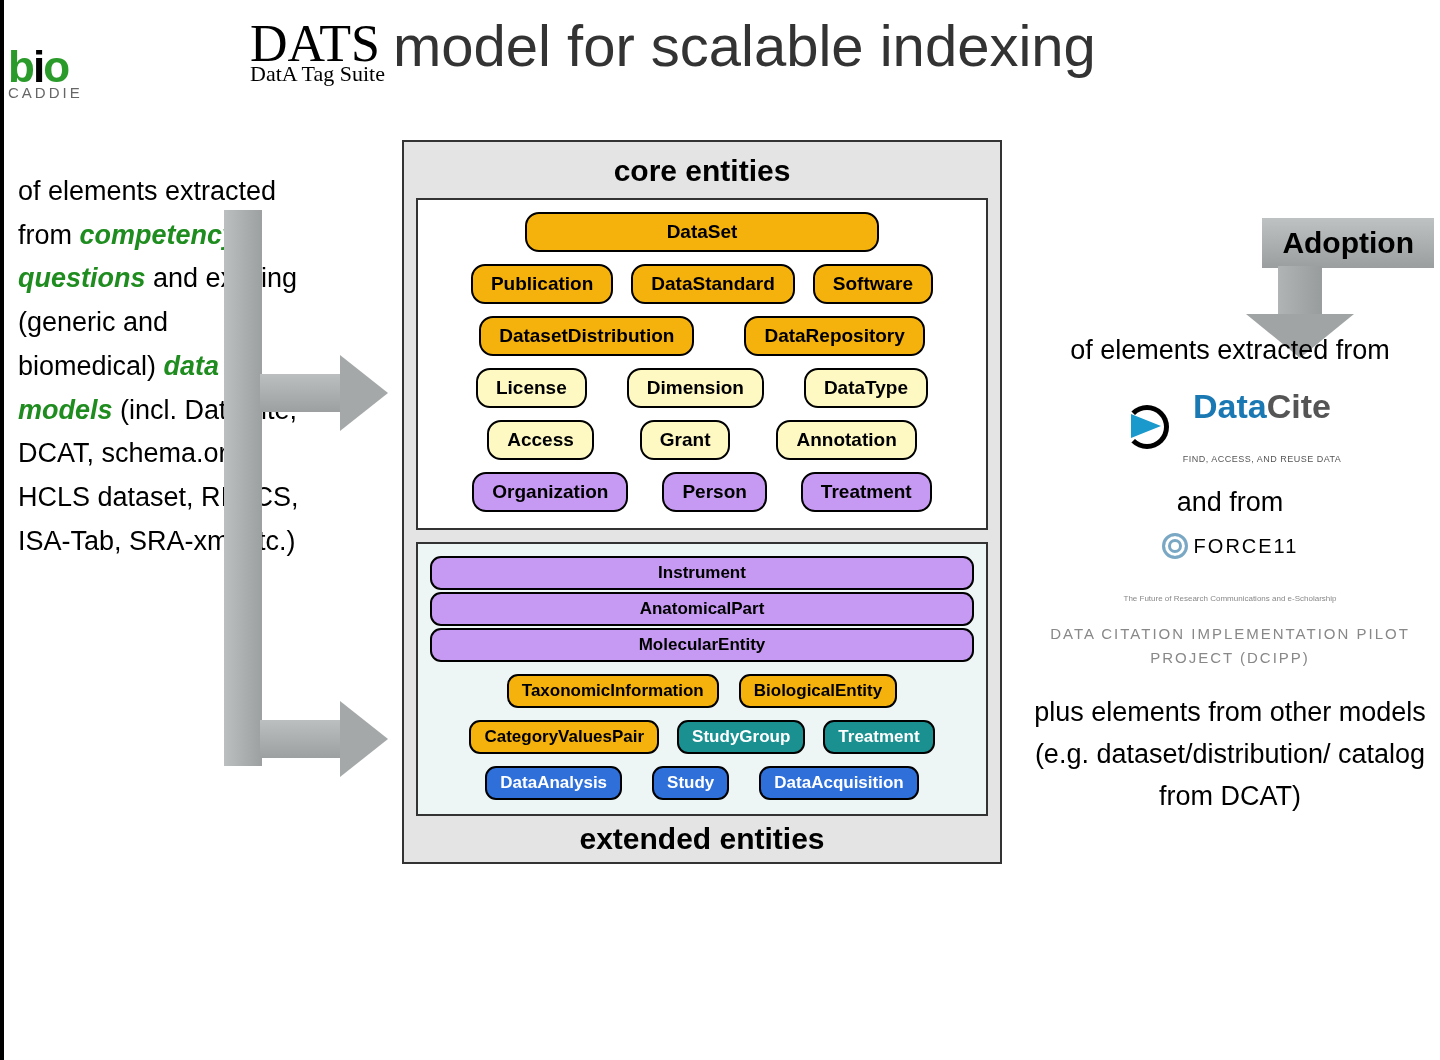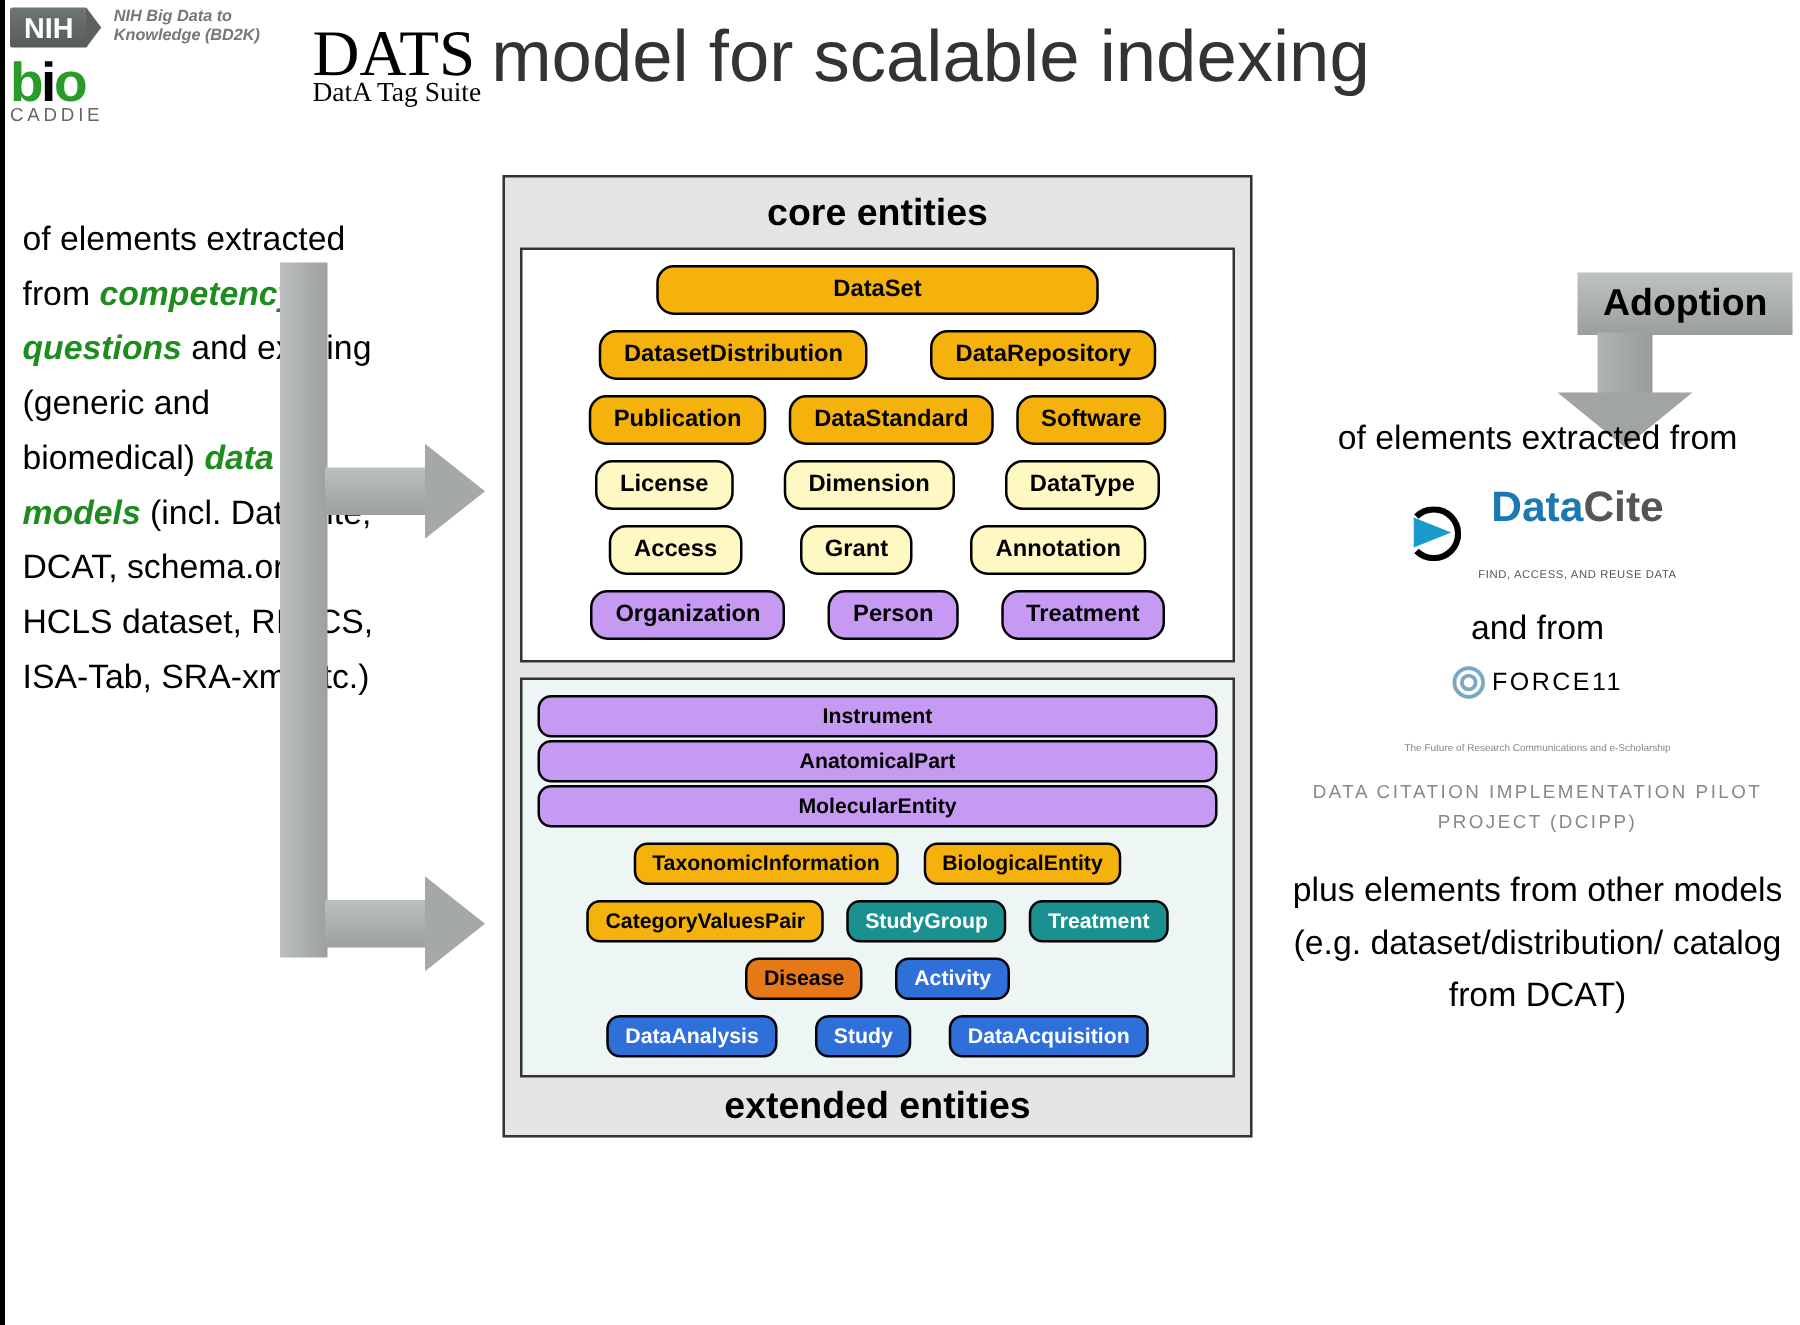--- a/index.html
+++ b/index.html
@@ -75,26 +75,20 @@
   .conv-head2 { position:absolute; left:340px; top:701px; }
 
   .left-border { position:absolute; left:0; top:0; width:4px; height:1060px; background:#000;}
 </style>
 </head>
 <body>
 
 <div class="left-border"></div>
 
 <div class="header">
-  <div class="nih-block">
-    <div class="nih-logo">NIH</div>
-    <div class="nih-chev"></div>
-    <div class="nih-sub" style="white-space:pre-line;">NIH Big Data to
-Knowledge (BD2K)</div>
-  </div>
   <div class="bio-block">
     <div class="bio-txt">
       <span class="bio-b">b</span><span class="bio-i">i</span><span class="bio-o">o</span>
     </div>
     <div class="caddie">CADDIE</div>
   </div>
   <div class="title">
     <div>
       <div class="dats-big">DATS</div>
       <div class="dats-sub">DatA Tag Suite</div>
@@ -118,28 +112,28 @@
 <div class="conv-head1 arrow-head-r"></div>
 <div class="conv-h2"></div>
 <div class="conv-head2 arrow-head-r"></div>
 
 <div class="center">
   <div class="sec-title">core entities</div>
   <div class="inner-box">
     <div class="row">
       <div class="pill c-yellow wide">DataSet</div>
     </div>
-    <div class="row" style="gap:50px;">
-      <div class="pill c-yellow">DatasetDistribution</div>
-      <div class="pill c-yellow">DataRepository</div>
-    </div>
     <div class="row">
       <div class="pill c-yellow">Publication</div>
       <div class="pill c-yellow">DataStandard</div>
       <div class="pill c-yellow">Software</div>
+    </div>
+    <div class="row" style="gap:50px;">
+      <div class="pill c-yellow">DatasetDistribution</div>
+      <div class="pill c-yellow">DataRepository</div>
     </div>
     <div class="row" style="gap:40px;">
       <div class="pill c-green">License</div>
       <div class="pill c-green">Dimension</div>
       <div class="pill c-green">DataType</div>
     </div>
     <div class="row" style="gap:46px;">
       <div class="pill c-green">Access</div>
       <div class="pill c-green">Grant</div>
       <div class="pill c-green">Annotation</div>
@@ -160,24 +154,20 @@
       <div class="pill sm c-purple">MolecularEntity</div>
     </div>
     <div class="row" style="gap:20px;">
       <div class="pill sm c-yellow">TaxonomicInformation</div>
       <div class="pill sm c-yellow">BiologicalEntity</div>
     </div>
     <div class="row" style="gap:18px;">
       <div class="pill sm c-yellow">CategoryValuesPair</div>
       <div class="pill sm c-teal">StudyGroup</div>
       <div class="pill sm c-teal">Treatment</div>
-    </div>
-    <div class="row" style="gap:26px;">
-      <div class="pill sm c-orange">Disease</div>
-      <div class="pill sm c-blue">Activity</div>
     </div>
     <div class="row" style="gap:30px; margin-bottom:2px;">
       <div class="pill sm c-blue">DataAnalysis</div>
       <div class="pill sm c-blue">Study</div>
       <div class="pill sm c-blue">DataAcquisition</div>
     </div>
   </div>
   <div class="sec-title" style="margin-top:6px;margin-bottom:2px;">extended entities</div>
 </div>
 

